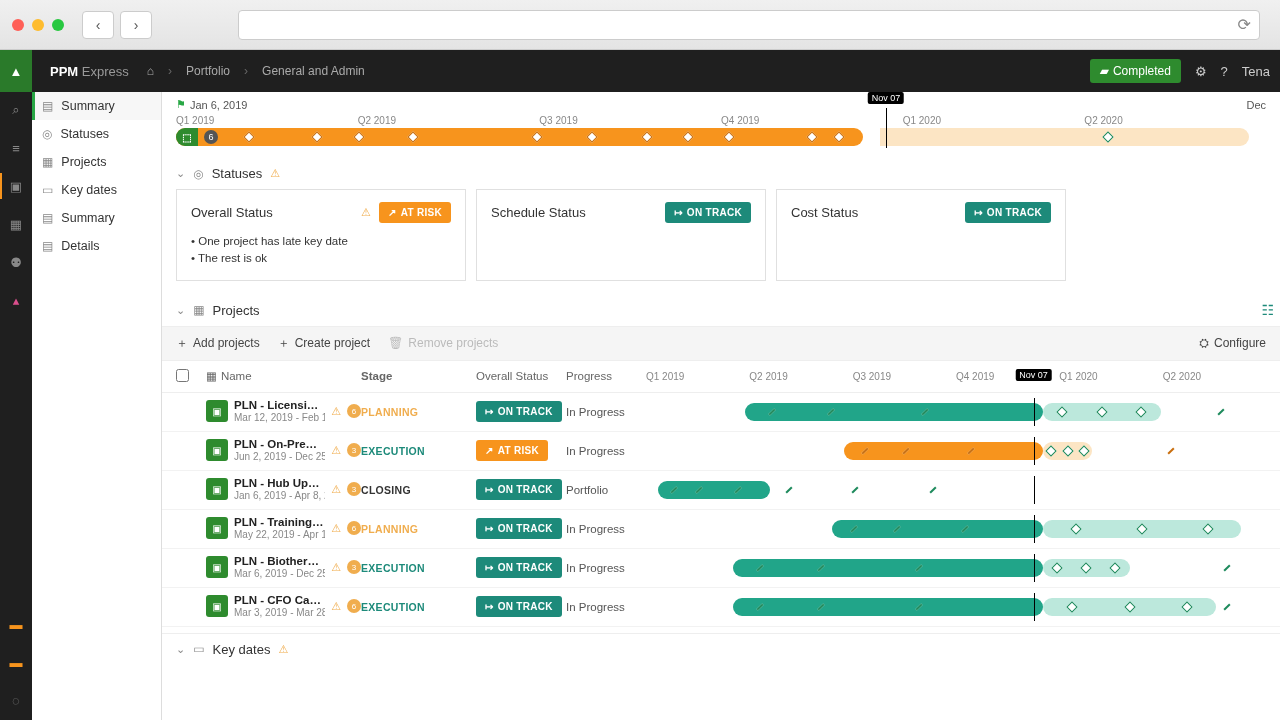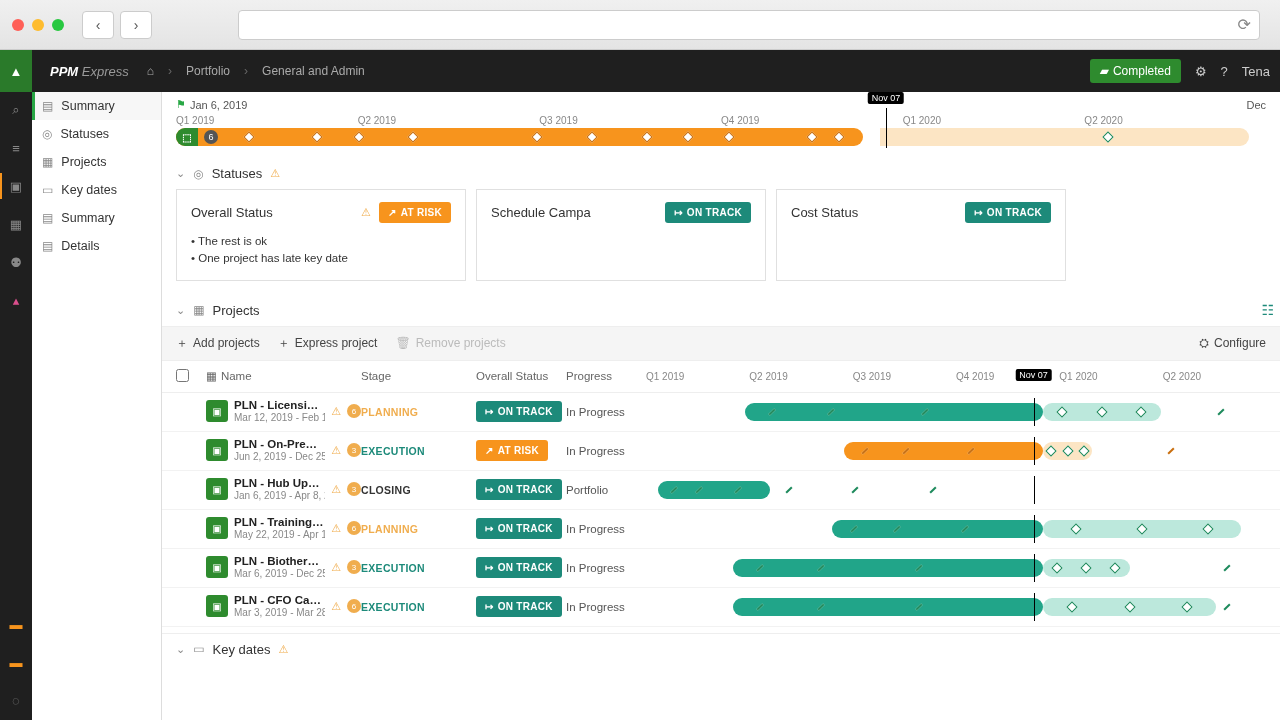--- a/index.html
+++ b/index.html
@@ -9,21 +9,21 @@
 .browser-chrome { height:50px; background:linear-gradient(#f0f0f0,#e4e4e4); display:flex; align-items:center; padding:0 12px; border-bottom:1px solid #ccc; }
 .traffic { display:flex; gap:8px; margin-right:18px; }
 .traffic span { width:12px; height:12px; border-radius:50%; }
 .traffic .r { background:#ff5f57; } .traffic .y { background:#febc2e; } .traffic .g { background:#28c840; }
 .navbtn { width:32px; height:28px; background:#fff; border:1px solid #ccc; border-radius:4px; display:flex; align-items:center; justify-content:center; margin-right:6px; color:#555; font-size:14px; }
 .urlbar { flex:1; height:30px; background:#fff; border:1px solid #ccc; border-radius:4px; margin-left:80px; margin-right:8px; display:flex; align-items:center; justify-content:flex-end; padding:0 8px; color:#888; }
 
 
 .topbar { height:42px; background:#1f1f1f; display:flex; align-items:center; padding:0; color:#ccc; font-size:13px; }
 .topbar .leftrail-slot { width:32px; height:42px; background:#2a7a2a; display:flex; align-items:center; justify-content:center; color:#fff; }
-.topbar .brand { padding:0 18px; color:#fff; font-weight:600;font-style:italic; }
+.topbar .brand { padding:0 18px; color:#fff; font-weight:600; }
 .topbar .brand span { color:#999; font-weight:400; }
 .topbar .bc { display:flex; align-items:center; gap:14px; color:#aaa; font-size:12px; }
 .topbar .bc .sep { color:#666; }
 .topbar .right { margin-left:auto; display:flex; align-items:center; gap:14px; padding-right:10px; }
 .feedback-btn { background:#2e8b2e; color:#fff; padding:5px 10px; border-radius:3px; font-size:12px; display:flex; align-items:center; gap:4px; }
 
 
 .leftrail { position:absolute; left:0; top:92px; bottom:0; width:32px; background:#1f1f1f; display:flex; flex-direction:column; align-items:center; padding-top:8px; gap:18px; color:#888; font-size:13px; }
 .leftrail .ic { width:20px; height:20px; display:flex; align-items:center; justify-content:center; position:relative; }
 .leftrail .ic.active::before { content:""; position:absolute; left:-6px; top:-3px; bottom:-3px; width:2px; background:#f7941d; }
@@ -72,21 +72,21 @@
 
 .ptoolbar { background:#f5f5f5; display:flex; align-items:center; gap:18px; padding:8px 14px; font-size:12px; color:#444; border-top:1px solid #eee; border-bottom:1px solid #eee; }
 .ptoolbar .item { display:flex; align-items:center; gap:5px; }
 .ptoolbar .disabled { color:#bbb; }
 .ptoolbar .right { margin-left:auto; }
 
 
 .thead { display:flex; align-items:center; padding:8px 14px; font-size:11.5px; color:#666; border-bottom:1px solid #eee; }
 .thead .chk { width:30px; }
 .thead .c-name { width:155px; display:flex; align-items:center; gap:4px; }
-.thead .c-stage { width:115px; }
+.thead .c-stage { width:115px;font-weight:bold; }
 .thead .c-status { width:90px; }
 .thead .c-prog { width:80px; }
 
 .ghead { display:flex; flex-direction:column; flex:1; }
 .ghead .range { font-size:10.5px; color:#666; padding-bottom:3px; }
 .ghead .axis { display:flex; font-size:10px; color:#888; position:relative; }
 .ghead .axis span { flex:1; }
 
 
 .trow { display:flex; align-items:center; padding:6px 14px; font-size:11.5px; border-bottom:1px solid #f2f2f2; height:39px; }
@@ -246,28 +246,28 @@
         <div style="display:flex;align-items:center;gap:8px">
           <span class="warn-tri">⚠</span>
           <span class="badge risk">
               <span>↗</span>
               <span>AT RISK</span>
             </span>
         </div>
       </div>
       <div class="body">
           <ul>
+        <li>One project has late key date</li>
         <li>The rest is ok</li>
-        <li>One project has late key date</li>
       </ul>
         </div>
     </div>
     <div class="card">
       <div class="hd">
-        <h4>Schedule Campa</h4>
+        <h4>Schedule Status</h4>
         <span class="badge track">
             <span>↦</span>
             <span>ON TRACK</span>
           </span>
       </div>
     </div>
     <div class="card">
       <div class="hd">
         <h4>Cost Status</h4>
         <span class="badge track">
@@ -285,21 +285,21 @@
     <span class="viewopt">☷</span>
   </div>
 
   <div class="ptoolbar">
     <div class="item">
         <span>＋</span>
         <span>Add projects</span>
       </div>
     <div class="item">
         <span>＋</span>
-        <span>Express project</span>
+        <span>Create project</span>
       </div>
     <div class="item disabled">
         <span>🗑</span>
         <span>Remove projects</span>
       </div>
     <div class="item right">
         <span>⛭</span>
         <span>Configure</span>
       </div>
   </div>

